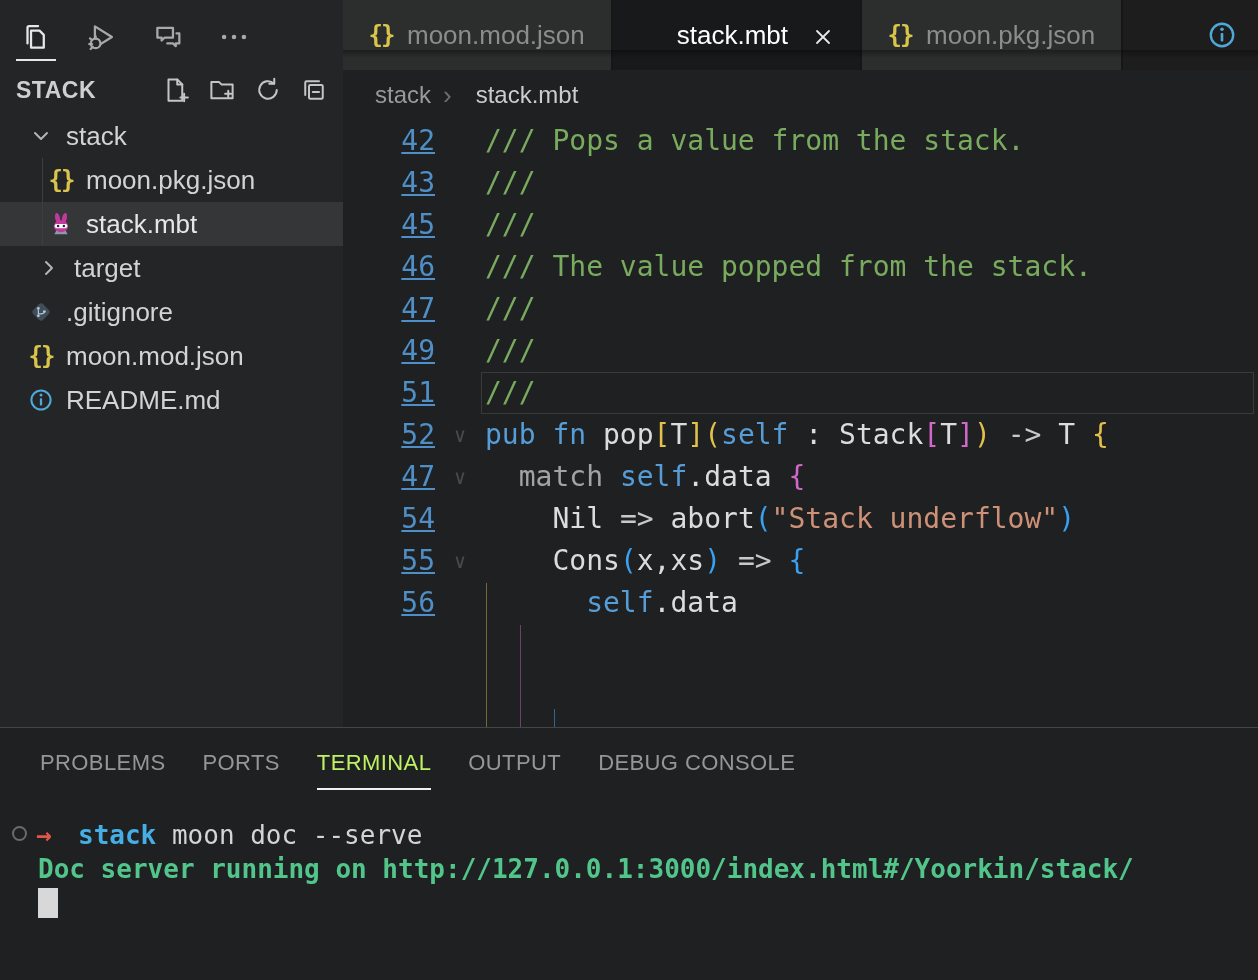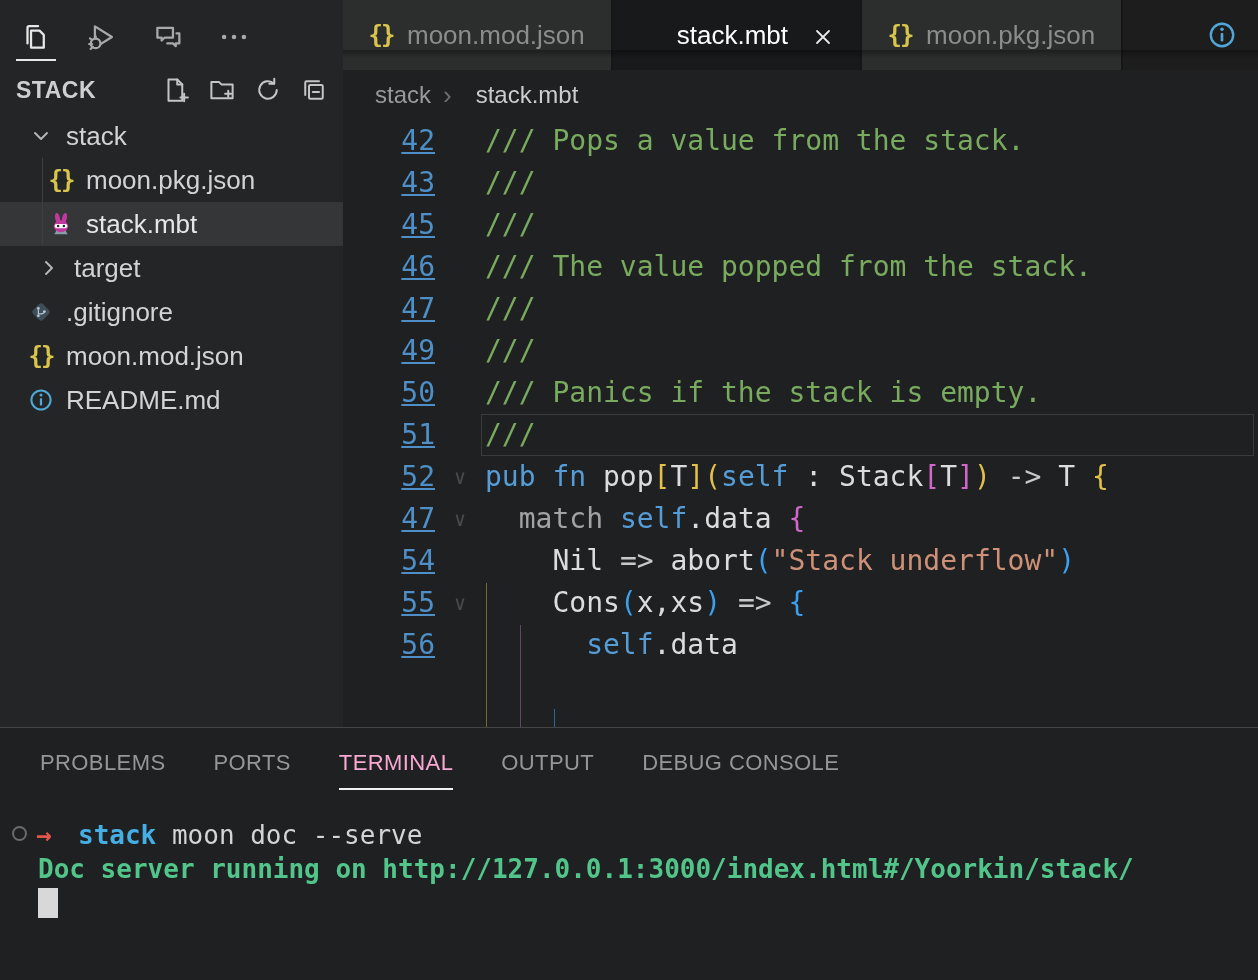--- a/index.html
+++ b/index.html
@@ -63,23 +63,23 @@
   .code-line .tokens { flex:1; white-space:pre; }
   .code-line.current::before { content:""; position:absolute; left:138px; right:4px; top:0; bottom:0; border:1px solid #3a3a3a; }
   .tk-kw{color:#569CD6} .tk-pl{color:#DCDCDC} .tk-cm{color:#79AB5F} .tk-y{color:#E2C04A}
   .tk-m{color:#D068C9} .tk-b{color:#3AA0F0} .tk-st{color:#CE9178} .tk-op{color:#C8C8C8} .tk-pk{color:#a3a3a3}
   .guide { position:absolute; width:1px; }
   .guide-y { left:143px; top:463px; height:144px; background:rgba(222,192,74,.45); }
   .guide-m { left:177px; top:505px; height:102px; background:rgba(208,104,201,.45); }
   .guide-b { left:211px; top:589px; height:18px; background:rgba(58,160,240,.55); }
 
   
-  .panel-tabs { display:flex; gap:48px; padding:22px 0 0 40px; font-size:22px; letter-spacing:.4px; }
+  .panel-tabs { display:flex; gap:37px; padding:22px 0 0 40px; font-size:22px; letter-spacing:.4px; }
   .panel-tab { color:#969696; padding-bottom:12px; cursor:pointer; border-bottom:2px solid transparent; }
-  .panel-tab.active { color:#f9a8d4; border-bottom-color:#f0f0f0; }
+  .panel-tab.active { color:#bef264; border-bottom-color:#f0f0f0; }
 
   .terminal { position:relative; font-family:"DejaVu Sans Mono", monospace; font-size:26px; color:#d4d4d4; }
   .t-row1 { position:absolute; top:28px; left:0; height:34px; line-height:34px; }
   .t-circle { position:absolute; left:12px; top:8px; width:15px; height:15px; border:2px solid #6b6b6b; border-radius:50%; }
   .t-arrow { position:absolute; left:36px; font-weight:bold; color:#e0564c; }
   .t-cmdline { position:absolute; left:78px; white-space:pre; }
   .t-cwd { font-weight:bold; color:#45aee5; }
   .t-row2 { position:absolute; top:62px; left:38px; height:34px; line-height:34px; font-weight:bold; color:#52c58b; white-space:pre; }
   .t-cursor { position:absolute; top:98px; left:38px; width:20px; height:30px; background:#d8d8d8; }
 </style>
@@ -302,21 +302,20 @@
     <span class="bc-file">stack.mbt</span>
   </div>
   <div class="crumb-shadow"></div>
   <div class="code" id="code">
     <div class="code-line"><span class="ln">42</span><span class="fold"></span><span class="tokens"><span class="tk-cm">/// Pops a value from the stack.</span></span></div>
       <div class="code-line"><span class="ln">43</span><span class="fold"></span><span class="tokens"><span class="tk-cm">///</span></span></div>
       <div class="code-line"><span class="ln">45</span><span class="fold"></span><span class="tokens"><span class="tk-cm">///</span></span></div>
       <div class="code-line"><span class="ln">46</span><span class="fold"></span><span class="tokens"><span class="tk-cm">/// The value popped from the stack.</span></span></div>
       <div class="code-line"><span class="ln">47</span><span class="fold"></span><span class="tokens"><span class="tk-cm">///</span></span></div>
       <div class="code-line"><span class="ln">49</span><span class="fold"></span><span class="tokens"><span class="tk-cm">///</span></span></div>
-      <div class="code-line"><span class="ln">50</span><span class="fold"></span><span class="tokens"><span class="tk-cm">/// Panics if the stack is empty.</span></span></div>
       <div class="code-line current"><span class="ln">51</span><span class="fold"></span><span class="tokens"><span class="tk-cm">///</span></span></div>
       <div class="code-line"><span class="ln">52</span><span class="fold">∨</span><span class="tokens"><span class="tk-kw">pub</span><span class="tk-pl"> </span><span class="tk-kw">fn</span><span class="tk-pl"> </span><span class="tk-pl">pop</span><span class="tk-y">[</span><span class="tk-pl">T</span><span class="tk-y">]</span><span class="tk-y">(</span><span class="tk-kw">self</span><span class="tk-pl"> : </span><span class="tk-pl">Stack</span><span class="tk-m">[</span><span class="tk-pl">T</span><span class="tk-m">]</span><span class="tk-y">)</span><span class="tk-pl"> </span><span class="tk-op">-&gt;</span><span class="tk-pl"> </span><span class="tk-pl">T</span><span class="tk-pl"> </span><span class="tk-y">{</span></span></div>
       <div class="code-line"><span class="ln">47</span><span class="fold">∨</span><span class="tokens"><span class="tk-pl">  </span><span class="tk-pk">match</span><span class="tk-pl"> </span><span class="tk-kw">self</span><span class="tk-pl">.</span><span class="tk-pl">data</span><span class="tk-pl"> </span><span class="tk-m">{</span></span></div>
       <div class="code-line"><span class="ln">54</span><span class="fold"></span><span class="tokens"><span class="tk-pl">    </span><span class="tk-pl">Nil</span><span class="tk-pl"> </span><span class="tk-op">=&gt;</span><span class="tk-pl"> </span><span class="tk-pl">abort</span><span class="tk-b">(</span><span class="tk-st">"Stack underflow"</span><span class="tk-b">)</span></span></div>
       <div class="code-line"><span class="ln">55</span><span class="fold">∨</span><span class="tokens"><span class="tk-pl">    </span><span class="tk-pl">Cons</span><span class="tk-b">(</span><span class="tk-pl">x,xs</span><span class="tk-b">)</span><span class="tk-pl"> </span><span class="tk-op">=&gt;</span><span class="tk-pl"> </span><span class="tk-b">{</span></span></div>
       <div class="code-line"><span class="ln">56</span><span class="fold"></span><span class="tokens"><span class="tk-pl">      </span><span class="tk-kw">self</span><span class="tk-pl">.</span><span class="tk-pl">data</span></span></div>
       <div class="guide guide-y"></div>
     <div class="guide guide-m"></div>
     <div class="guide guide-b"></div>
   </div>

